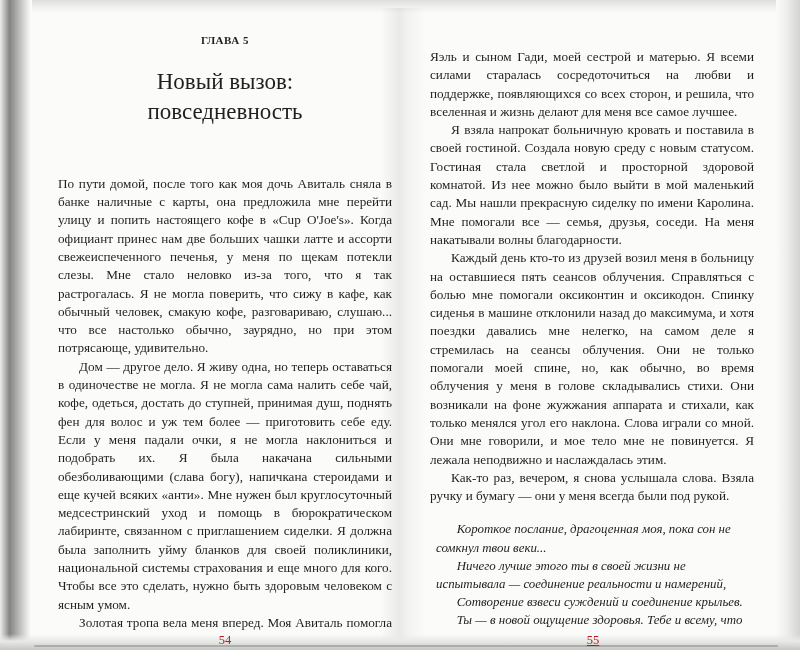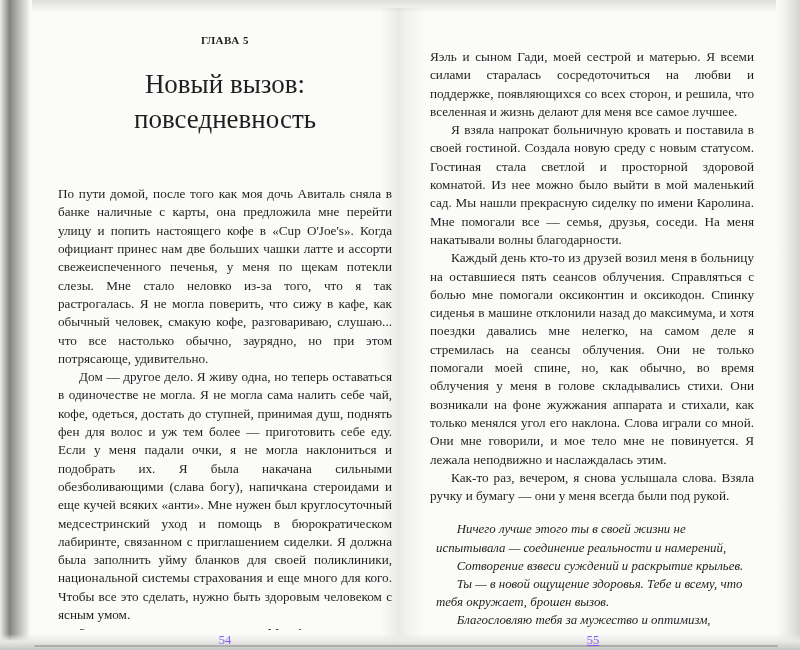--- a/index.html
+++ b/index.html
@@ -59,21 +59,21 @@
     margin-top: 34px;
     text-align: center;
     font-size: 11px;
     font-weight: bold;
     letter-spacing: 0.5px;
   }
   .title {
     margin: 21px auto 0;
     width: 212px;
     text-align: center;
-    font-size: 27px;
+    font-size: 23px;
     line-height: 1.3;
     font-weight: 400;
   }
   .body-text {
     margin-top: 45px;
     font-size: 13.2px;
     line-height: 18.3px;
     text-align: justify;
   }
   .right-col .body-text { margin-top: 26px; }
@@ -85,21 +85,21 @@
     margin-left: 6px;
     font-style: italic;
     font-size: 12.9px;
     line-height: 18.2px;
     text-align: left;
   }
   .poem-line { text-indent: 1.6em; margin: 0; }
 
   .page-number {
     position: absolute; top: 633px; z-index: 2;
-    text-align: center; font-size: 12.5px; color: #8b5cf6;
+    text-align: center; font-size: 12.5px; color: #b91c1c;
   }
   .pn-left  { left: 58px;  width: 334px; }
   .pn-right { left: 431px; width: 324px; text-decoration: underline; }
 </style>
 </head>
 <body>
 
 <div class="photo">
 
   <div class="edge-top"></div>
@@ -117,22 +117,23 @@
     </div>
   </div>
 
   <div class="page-col right-col">
     <div class="body-text">
       <p class="para first">Яэль и сыном Гади, моей сестрой и матерью. Я всеми силами старалась сосредоточиться на любви и поддержке, появляющихся со всех сторон, и решила, что вселенная и жизнь делают для меня все самое лучшее.</p>
       <p class="para">Я взяла напрокат больничную кровать и поставила в своей гостиной. Создала новую среду с новым статусом. Гостиная стала светлой и просторной здоровой комнатой. Из нее можно было выйти в мой маленький сад. Мы нашли прекрасную сиделку по имени Каролина. Мне помогали все — семья, друзья, соседи. На меня накатывали волны благодарности.</p>
       <p class="para">Каждый день кто-то из друзей возил меня в больницу на оставшиеся пять сеансов облучения. Справляться с болью мне помогали оксиконтин и оксикодон. Спинку сиденья в машине отклонили назад до максимума, и хотя поездки давались мне нелегко, на самом деле я стремилась на сеансы облучения. Они не только помогали моей спине, но, как обычно, во время облучения у меня в голове складывались стихи. Они возникали на фоне жужжания аппарата и стихали, как только менялся угол его наклона. Слова играли со мной. Они мне говорили, и мое тело мне не повинуется. Я лежала неподвижно и наслаждалась этим.</p>
       <p class="para">Как-то раз, вечером, я снова услышала слова. Взяла ручку и бумагу — они у меня всегда были под рукой.</p>
       <div class="poem">
+        <p class="poem-line">Короткое послание, драгоценная моя, пока сон не сомкнул твои веки...</p>
         <p class="poem-line">Ничего лучше этого ты в своей жизни не испытывала — соединение реальности и намерений,</p>
-        <p class="poem-line">Сотворение взвеси суждений и раскрытие крыльев.</p>
+        <p class="poem-line">Сотворение взвеси суждений и соединение крыльев.</p>
         <p class="poem-line">Ты — в новой ощущение здоровья. Тебе и всему, что тебя окружает, брошен вызов.</p>
         <p class="poem-line">Благословляю тебя за мужество и оптимизм, которые создают ощущение освобождения.</p>
       </div>
     </div>
   </div>
 
   <div class="page-number pn-left">54</div>
   <div class="page-number pn-right">55</div>
 
   <div class="edge-bottom"></div>

